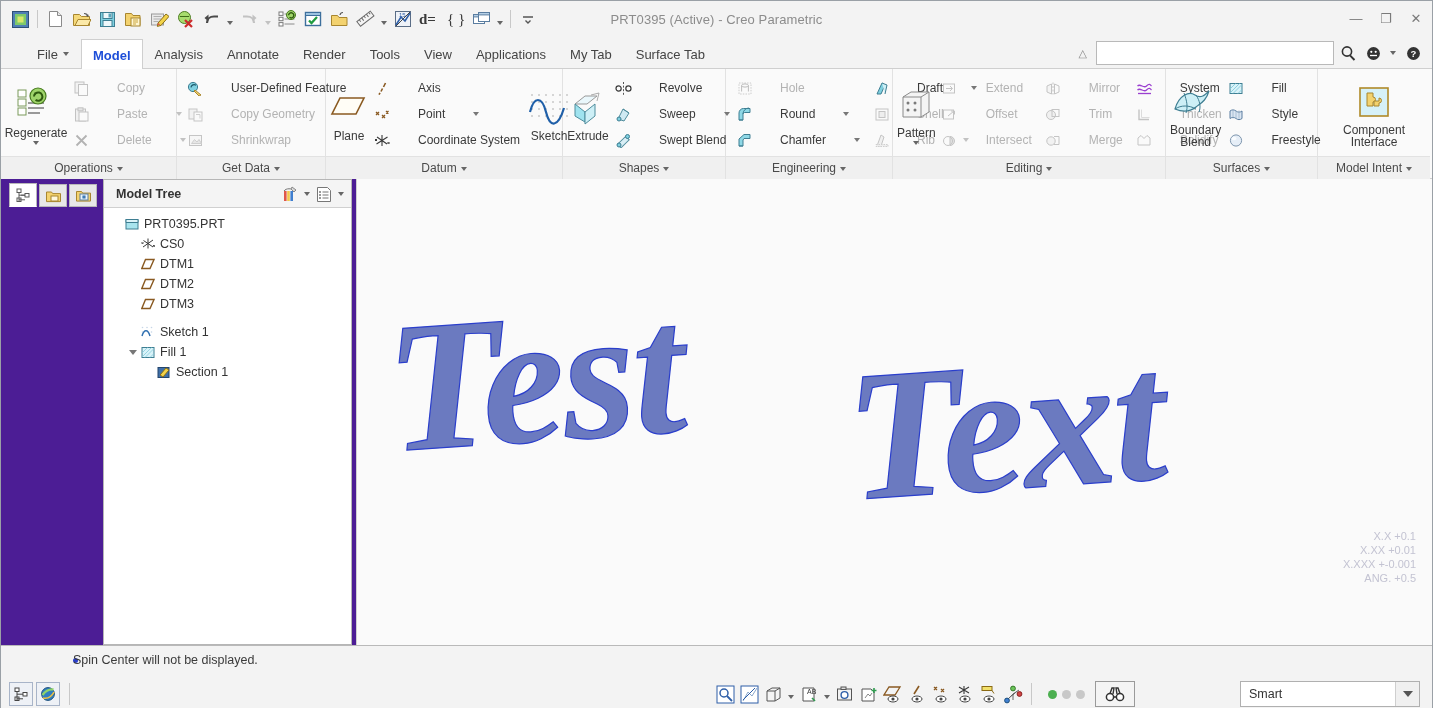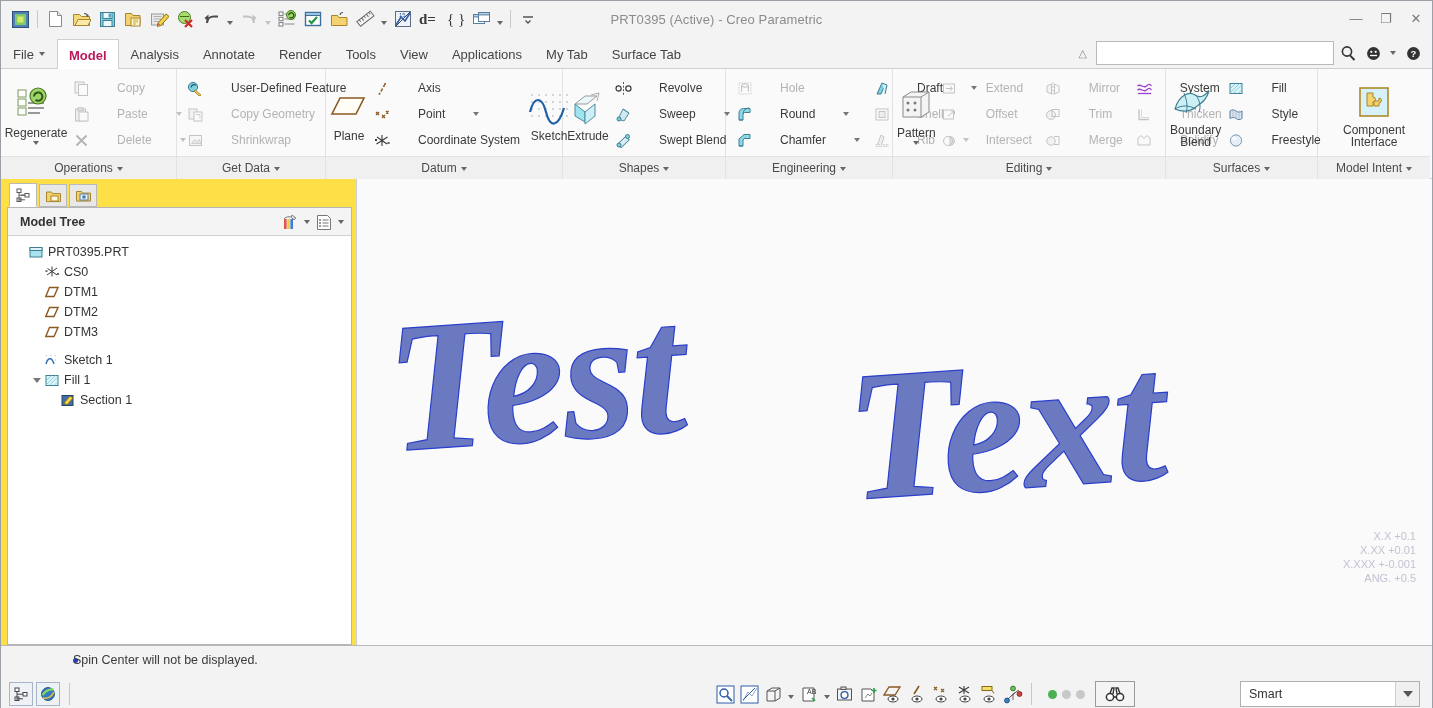--- a/index.html
+++ b/index.html
@@ -28,28 +28,28 @@
                 border-right:3.5px solid transparent;border-top:4px solid #666; }
   .wintitle { position:absolute; left:0; right:0; top:11px; text-align:center;
               font-size:13px; color:#8c8c8c; letter-spacing:.1px; }
   .wbtns { position:absolute; right:8px; top:10px; display:flex; gap:14px;
            color:#7a7a7a; font-size:13px; }
   .wbtns span { width:16px; text-align:center; cursor:default; }
 
   
   .tabstrip { position:relative; height:30px; background:#f3f3f3;
               border-bottom:1px solid #cfcfcf; }
-  .tabs { position:absolute; left:0; top:0; display:flex; height:30px; }
+  .tabs { position:absolute; left:24px; top:0; display:flex; height:30px; }
   .tab { display:flex; align-items:center; padding:0 11px; height:30px;
          font-size:13px; color:#444; cursor:default;
          border-left:1px solid transparent; border-right:1px solid transparent; }
   .tab.filetab { color:#444; }
   .tab.active { background:#fff; border-left:1px solid #cfcfcf;
                 border-right:1px solid #cfcfcf; border-top:1px solid #cfcfcf;
-                font-weight:bold; color:#be185d; position:relative; top:0;
+                font-weight:bold; color:#1d4ed8; position:relative; top:0;
                 height:31px; }
   .tab .fcaret { margin-left:5px; width:0;height:0;
                  border-left:3.5px solid transparent;
                  border-right:3.5px solid transparent;border-top:4px solid #666; }
   .searchwrap { position:absolute; right:8px; top:2px; display:flex;
                 align-items:center; gap:3px; }
   .minimize-ribbon { color:#888; font-size:11px; margin-right:6px; }
   .searchbox { width:238px; height:24px; border:1px solid #b9b9b9;
                background:#fff; }
   .sbtn { width:22px; height:24px; display:flex; align-items:center;
@@ -83,22 +83,22 @@
                 justify-content:center; margin-right:4px; flex:0 0 19px; }
   .item .ilbl { color:#3a3a3a; }
   .item.dis .ilbl { color:#b3b3b3; }
   .item .icaret { margin-left:6px; width:0;height:0;
                   border-left:3.5px solid transparent;
                   border-right:3.5px solid transparent;border-top:4px solid #777; }
   .item.dis .icaret { border-top-color:#c2c2c2; }
 
   
   .body { position:relative; height:466px; display:flex; background:#f3f3f3; }
-  .navpane { width:355px; display:flex; flex-direction:column;
-             background:#fde047;justify-content:flex-end; }
+  .navpane { width:355px; display:flex; flex-direction:row;
+             background:#4c1d95;justify-content:flex-end; }
   .navtabs { height:28px; display:flex; align-items:flex-end; padding-left:8px;
              gap:2px; }
   .navtab { width:28px; height:23px; border:1px solid #b9b9b9;
             background:#e8e8e8; display:flex; align-items:center;
             justify-content:center; cursor:default; }
   .navtab.active { background:#fff; border-bottom:1px solid #fff; height:24px; }
   .mtwrap { margin:0 4px 0 6px; border:1px solid #b6b6b6; background:#fff;
             flex:1; display:flex; flex-direction:column; }
   .mthdr { height:28px; background:#f4f4f4; border-bottom:1px solid #d0d0d0;
            display:flex; align-items:center; padding:0 4px 0 12px; }

